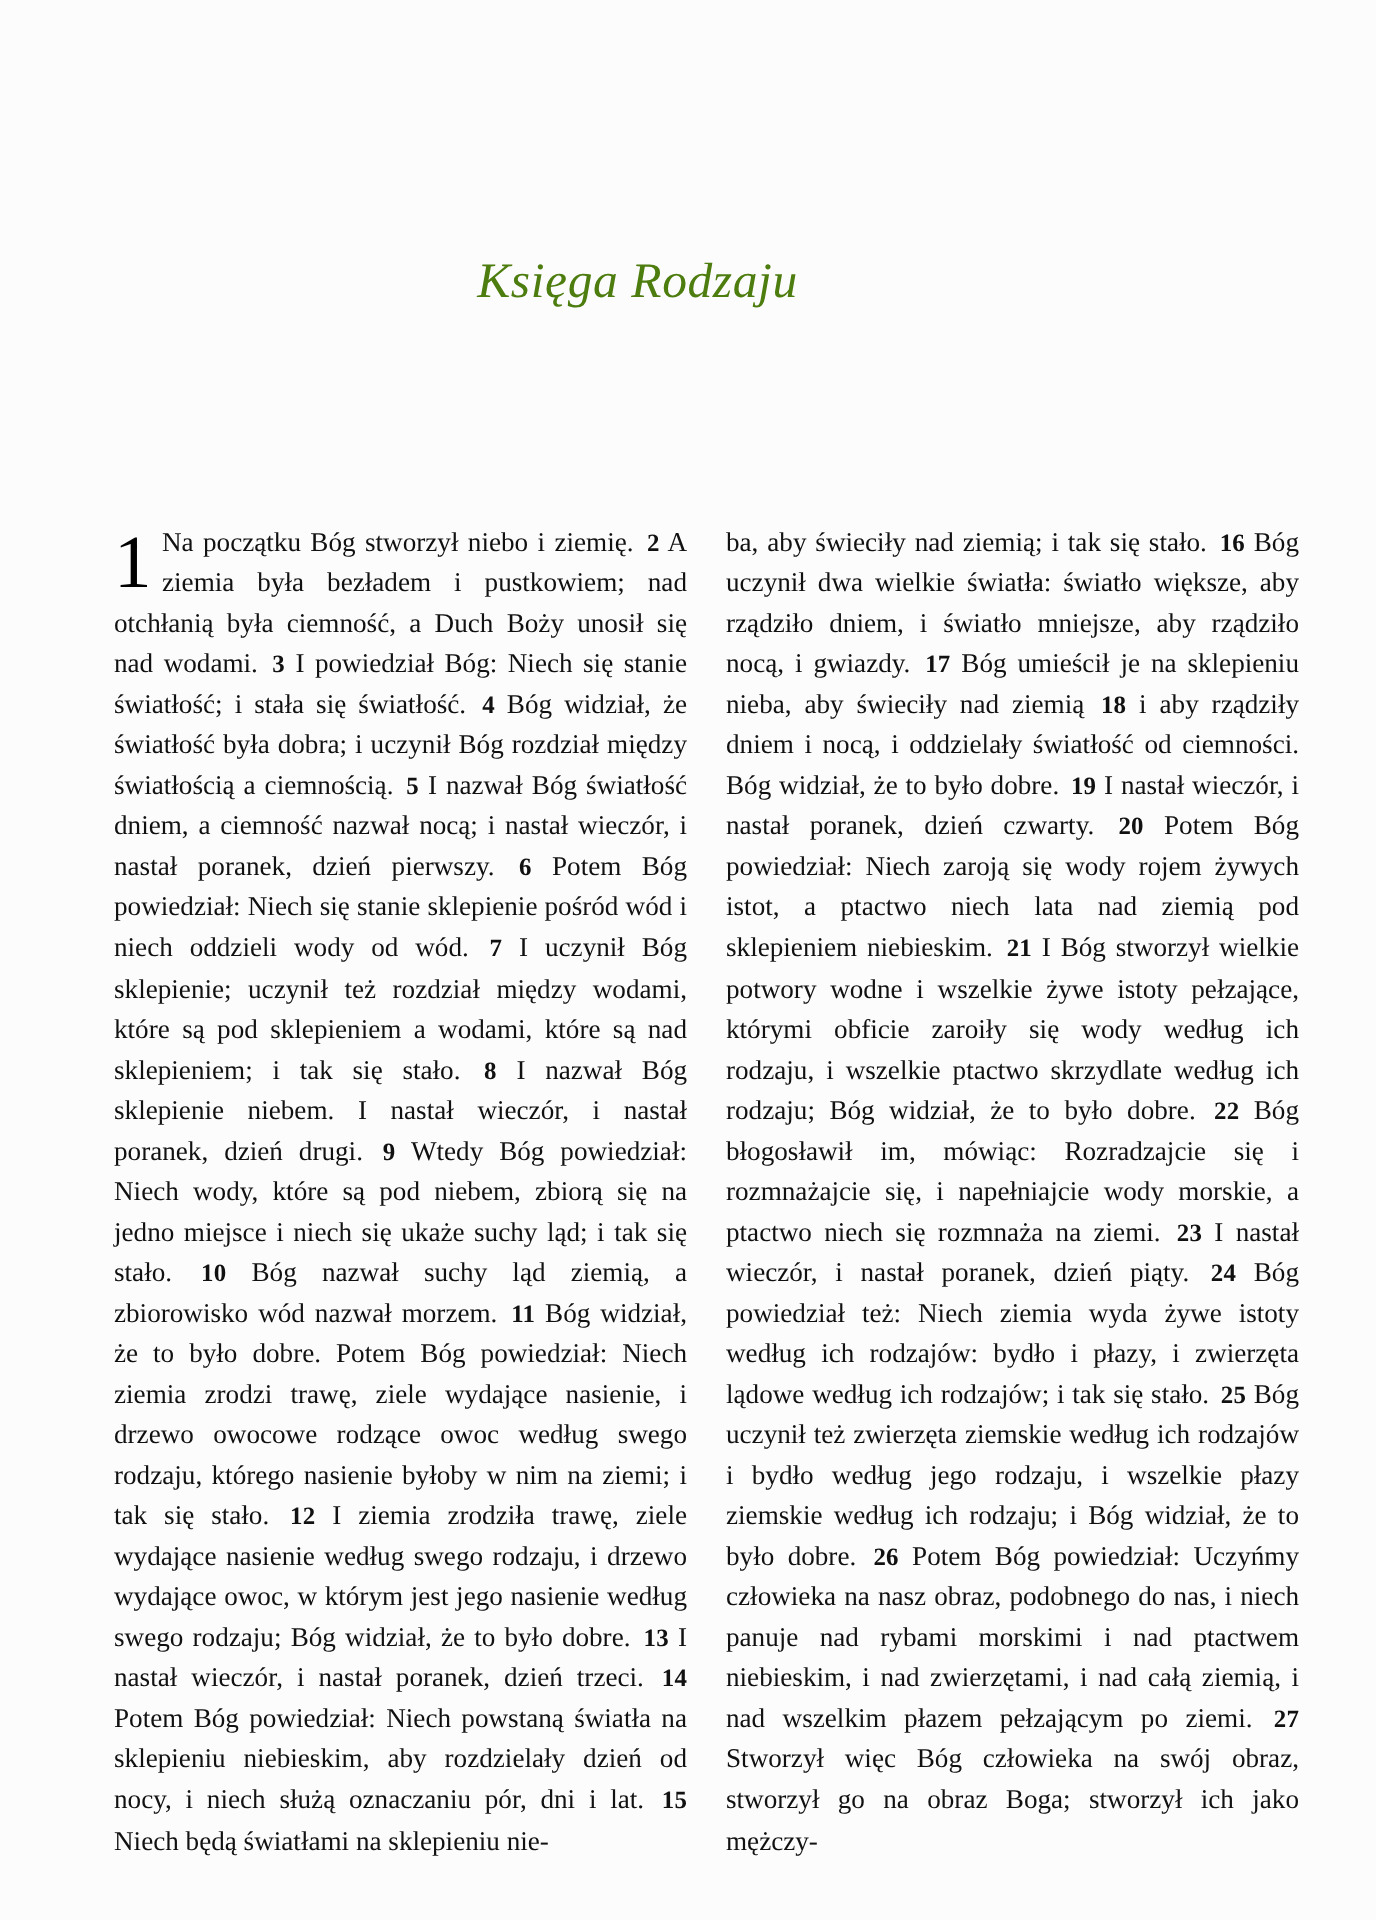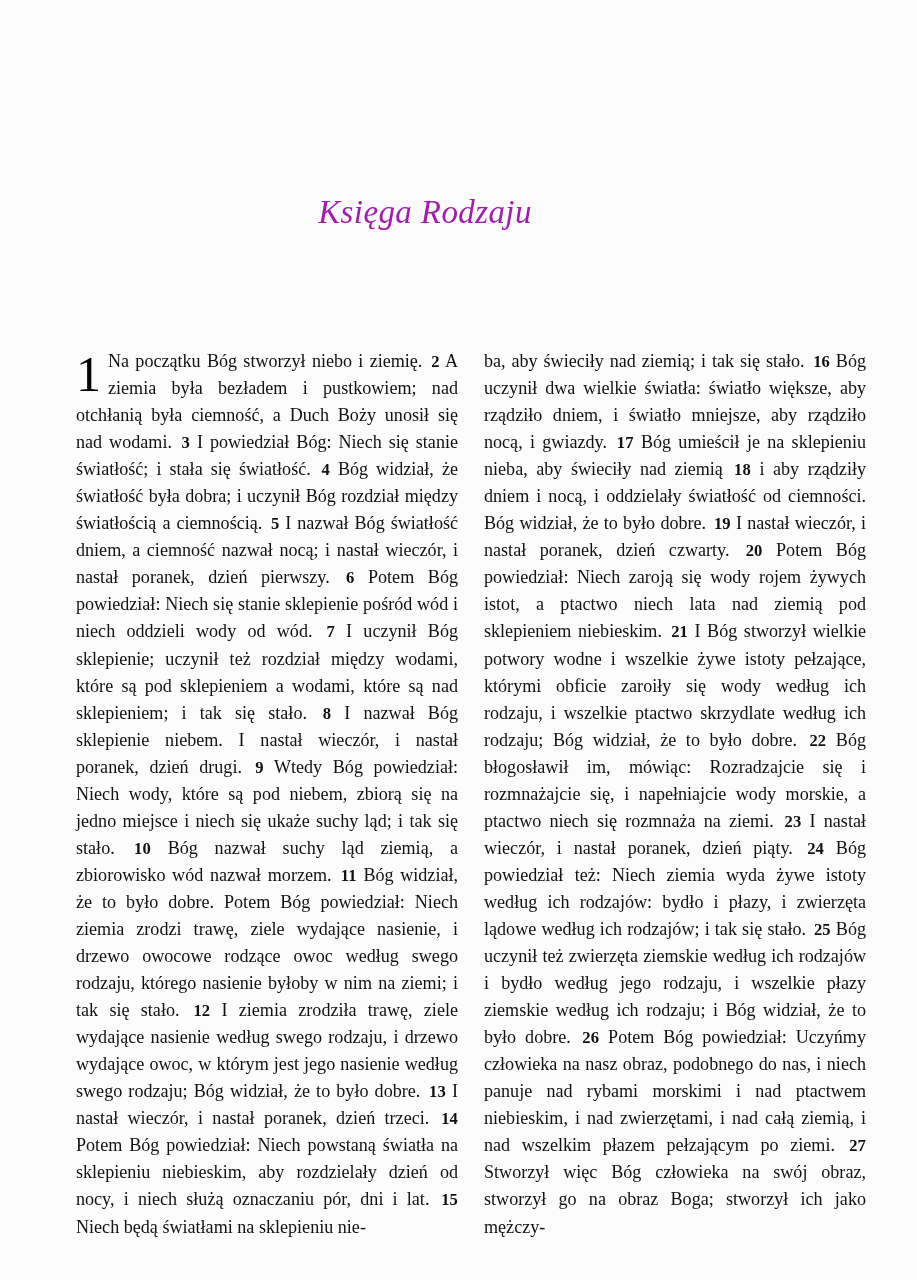--- a/index.html
+++ b/index.html
@@ -23,28 +23,28 @@
     top: 0;
     width: 917px;
     height: 1280px;
     background: #fcfcfc;
   }
 
   
   .book-title {
     position: absolute;
     left: 0;
-    top: 192px;
+    top: 168px;
     width: 846px;
     text-align: center;
     font-style: italic;
     font-size: 33px;
     line-height: 40px;
     letter-spacing: 0.4px;
-    color: #a21caf;
+    color: #4d7c0f;
     text-indent: 4px;
   }
 
   
   .columns {
     position: absolute;
     left: 76px;
     top: 348px;
     width: 790px;
     height: 872px;

